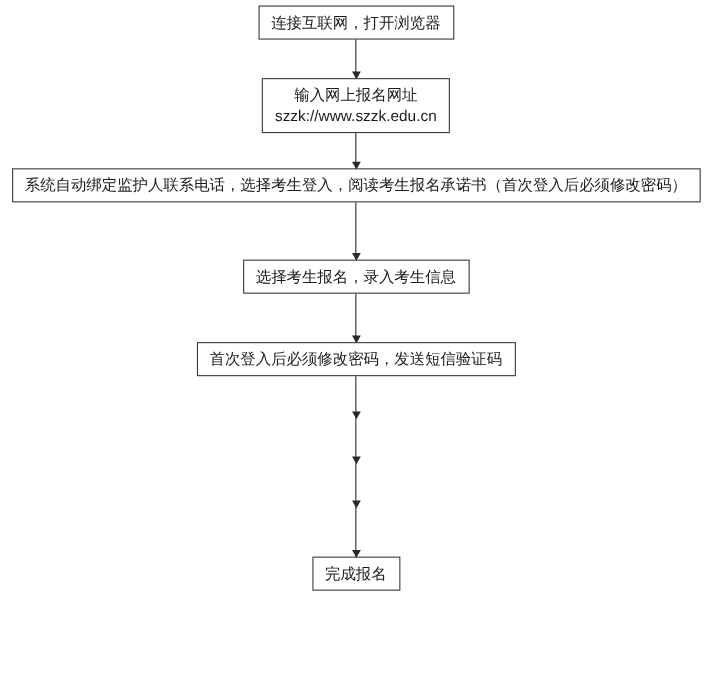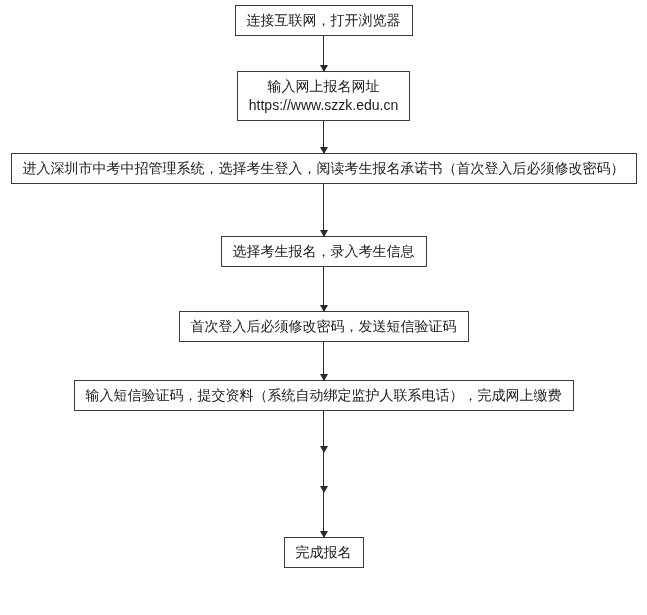--- a/index.html
+++ b/index.html
@@ -66,33 +66,32 @@
 </style>
 </head>
 <body>
 
 <div class="canvas">
 
   <div class="flow-box">连接互联网，打开浏览器</div>
   <div class="flow-arrow a1"></div>
 
   <div class="flow-box">输入网上报名网址
-https://www.szzk.edu.cn</div>
+szzk://www.szzk.edu.cn</div>
   <div class="flow-arrow a2"></div>
 
-  <div class="flow-box">进入深圳市中考中招管理系统，选择考生登入，阅读考生报名承诺书（首次登入后必须修改密码）</div>
+  <div class="flow-box">系统自动绑定监护人联系电话，选择考生登入，阅读考生报名承诺书（首次登入后必须修改密码）</div>
   <div class="flow-arrow a3"></div>
 
   <div class="flow-box">选择考生报名，录入考生信息</div>
   <div class="flow-arrow a4"></div>
 
   <div class="flow-box">首次登入后必须修改密码，发送短信验证码</div>
   <div class="flow-arrow a5"></div>
 
-  <div class="flow-box">输入短信验证码，提交资料（系统自动绑定监护人联系电话），完成网上缴费</div>
   <div class="flow-arrow a6"></div>
 
   <div class="flow-arrow a7"></div>
 
   <div class="flow-arrow a8"></div>
 
   <div class="flow-box">完成报名</div>
 
 </div>
 

